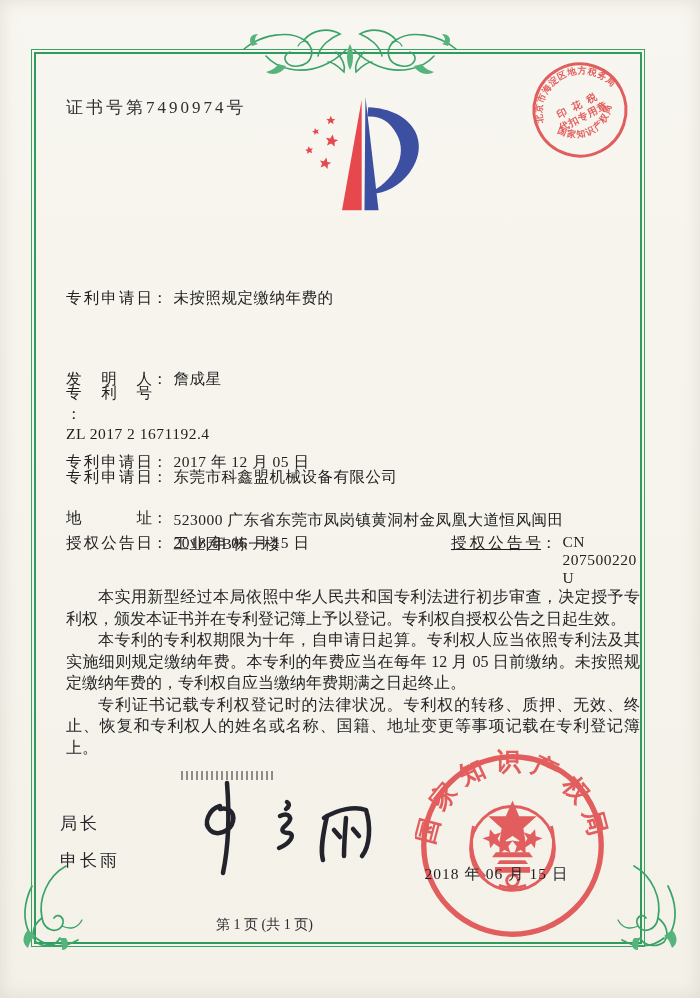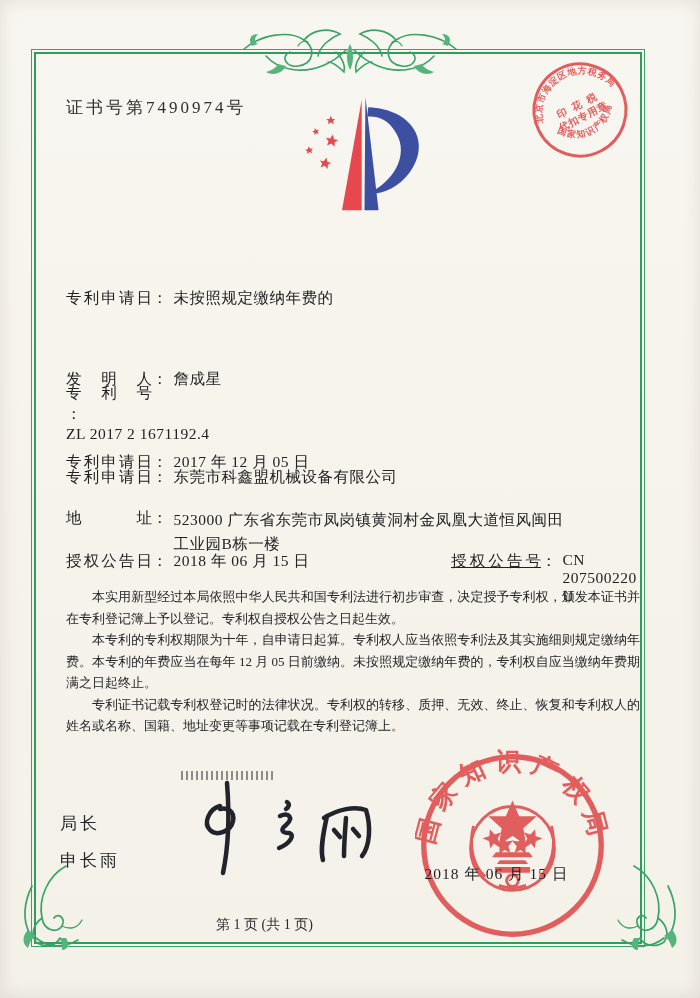--- a/index.html
+++ b/index.html
@@ -18,21 +18,21 @@
   .logo{position:absolute;left:282px;top:96px;}
   .title{position:absolute;left:0;top:196px;width:100%;text-align:center;
          font-size:36px;font-weight:700;letter-spacing:9px;color:#1c1c1e;}
   .frow{position:absolute;left:66px;display:flex;align-items:flex-start;font-size:15.5px;color:#222;}
   .flabel{display:inline-block;width:86px;text-align:justify;text-align-last:justify;flex:none;}
   .fcolon{flex:none;margin-right:6px;}
   .fvalue{letter-spacing:.5px;}
   .fvalue.addr{width:402px;line-height:24px;}
   .grant2{position:absolute;left:385px;top:0;display:flex;}
   .grant2 .flabel{width:90px;text-decoration:underline;}
-  .paras{position:absolute;left:66px;top:586px;width:574px;font-size:13px;line-height:21.5px;
+  .paras{position:absolute;left:66px;top:586px;width:574px;font-size:16px;line-height:21.5px;
          text-align:justify;color:#262628;}
   .paras p{margin:0;text-indent:2em;}
   .signoff{position:absolute;left:60px;top:812px;font-size:17px;letter-spacing:3px;color:#27272b;}
   .signoff .name{margin-top:14px;}
   .signature{position:absolute;left:190px;top:776px;}
   .seal{position:absolute;left:415px;top:748px;opacity:.9;}
   .seal-date{position:absolute;left:404px;top:864px;width:185px;text-align:center;
              font-size:15.5px;letter-spacing:1px;color:#1f1f22;}
   .footer{position:absolute;left:0;top:916px;width:529px;text-align:center;font-size:14px;color:#2b2b2d;}
   .tax-stamp{position:absolute;left:530px;top:60px;transform:rotate(-27deg);opacity:.92;}
@@ -147,21 +147,21 @@
   <div class="frow" style="top:467px;">
     <span class="flabel">专利申请日</span>
       <span class="fcolon">：</span>
     <span class="fvalue">东莞市科鑫盟机械设备有限公司</span>
   </div>
   <div class="frow" style="top:508px;">
     <span class="flabel">地址</span>
       <span class="fcolon">：</span>
     <span class="fvalue addr">523000 广东省东莞市凤岗镇黄洞村金凤凰大道恒风闽田工业园B栋一楼</span>
   </div>
-  <div class="frow" style="top:551px;width:574px;">
+  <div class="frow" style="top:533px;width:574px;">
     <span class="flabel">授权公告日</span>
       <span class="fcolon">：</span>
     <span class="fvalue">2018 年 06 月 15 日</span>
     <span class="grant2">
       <span class="flabel">授权公告号</span>
         <span class="fcolon">：</span>
       <span class="fvalue">CN 207500220 U</span>
     </span>
   </div>
 

